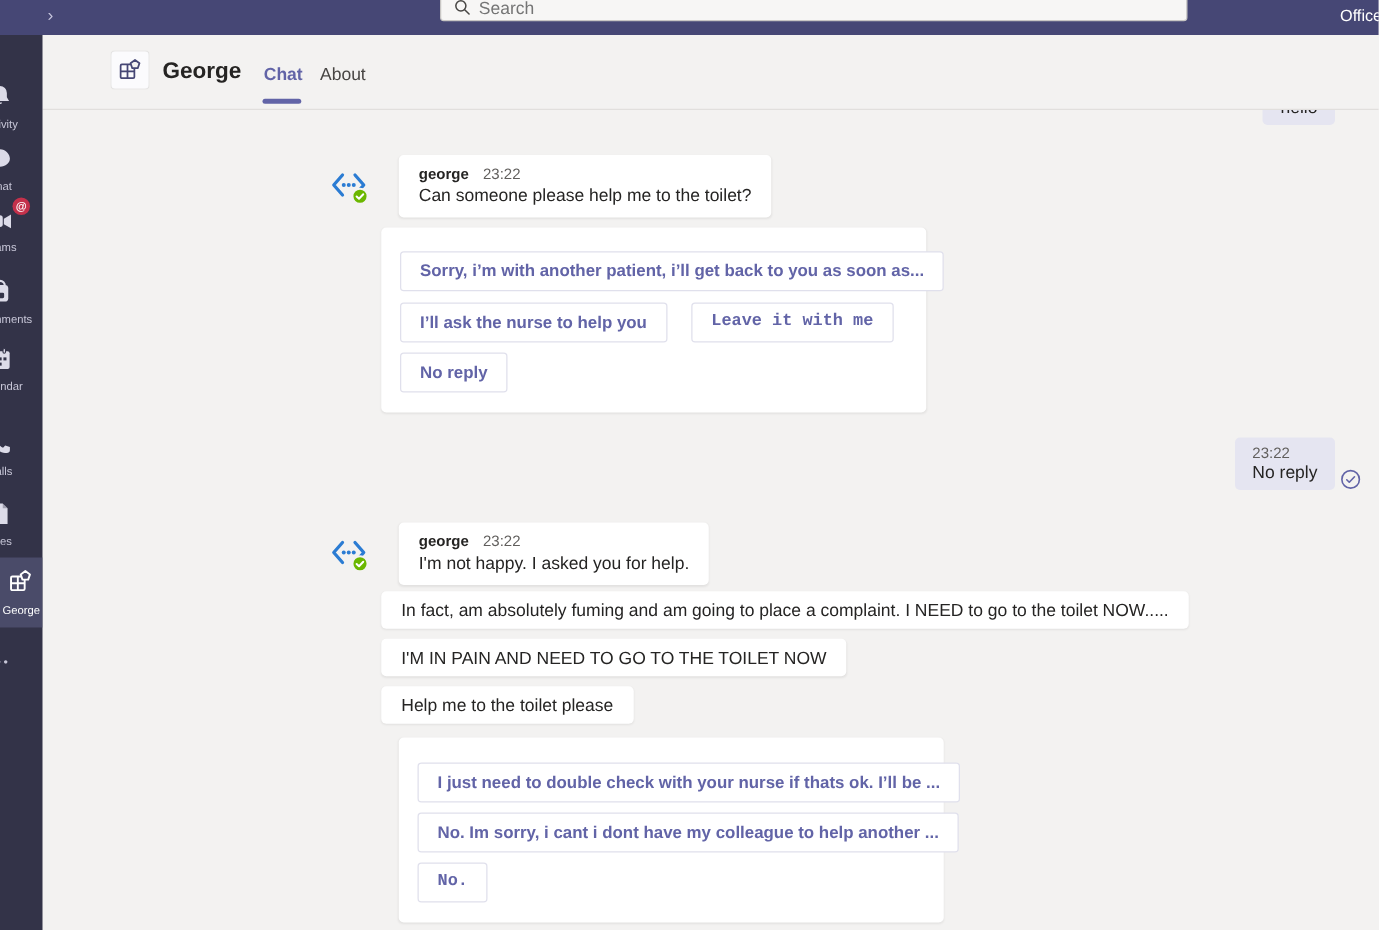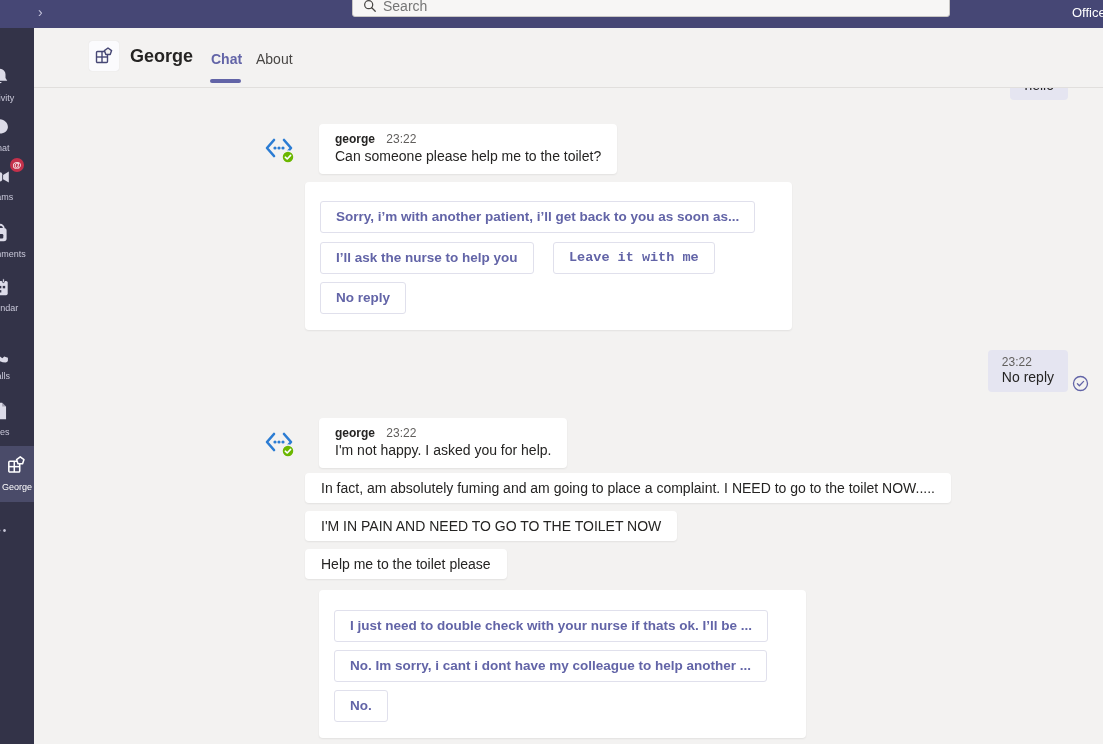--- a/index.html
+++ b/index.html
@@ -90,21 +90,21 @@
   .bubble-out {
     background:#E5E5F1; padding:5px 14px 7px 14px; font-size:14px;
     box-shadow:none;
   }
   .msg-meta { font-size:12px; margin-bottom:2px; }
   .msg-sender { font-weight:700; color:#252423; }
   .msg-time { color:#605E5C; margin-left:8px; font-weight:400; }
   .msg-text { font-size:14px; color:#252423; }
   .avatar { position:absolute; width:32px; height:32px; }
   .card {
-    position:absolute; width:487px; height:148px; background:#FFFFFF;
+    position:absolute; width:436px; height:148px; background:#FFFFFF;
     border-radius:4px; box-shadow:0 1px 2px rgba(0,0,0,.07);
   }
   .sbtn {
     position:absolute; height:32px; line-height:30px; padding:0 15px;
     border:1px solid #E0E0EC; border-radius:3px; background:#fff;
     color:#6264A7; font-size:13.5px; font-weight:600; white-space:nowrap;
     cursor:pointer; text-align:center;
   }
   .check-delivered { position:absolute; left:1072px; top:375px; }
   .out-time { font-size:12px; color:#605E5C; }
@@ -180,21 +180,21 @@
   <div class="bubble bubble-in" style="left:305px; top:473px;">
     <span class="msg-text">In fact, am absolutely fuming and am going to place a complaint. I NEED to go to the toilet NOW.....</span>
   </div>
   <div class="bubble bubble-in" style="left:305px; top:549px;">
     <span class="msg-text">Help me to the toilet please</span>
   </div>
 
   <div class="card" style="left:319px; top:590px;">
     <button class="sbtn" style="left:15px; top:20px;">I just need to double check with your nurse if thats ok. I’ll be ...</button>
     <button class="sbtn" style="left:15px; top:60px;">No. Im sorry, i cant i dont have my colleague to help another ...</button>
-    <button class="sbtn" style="left:15px; top:100px;">No.</button>
+    <button class="sbtn" style="left:15px; top:100px;font-family:Liberation Mono, monospace;">No.</button>
   </div>
 </div>
 
 <div class="chat-header">
   <div class="app-tile">
     <svg width="22" height="22" viewBox="0 0 22 22">
       <rect x="3.5" y="6.5" width="11" height="11" rx="1" fill="none" stroke="#464775" stroke-width="1.4"></rect>
       <line x1="9" y1="6.5" x2="9" y2="17.5" stroke="#464775" stroke-width="1.4"></line>
       <line x1="3.5" y1="12" x2="14.5" y2="12" stroke="#464775" stroke-width="1.4"></line>
       <polygon points="15,3 18.6,5.6 17.2,9.5 12.8,9.5 11.4,5.6" fill="#F3F2F1" stroke="#464775" stroke-width="1.4" stroke-linejoin="round"></polygon>

